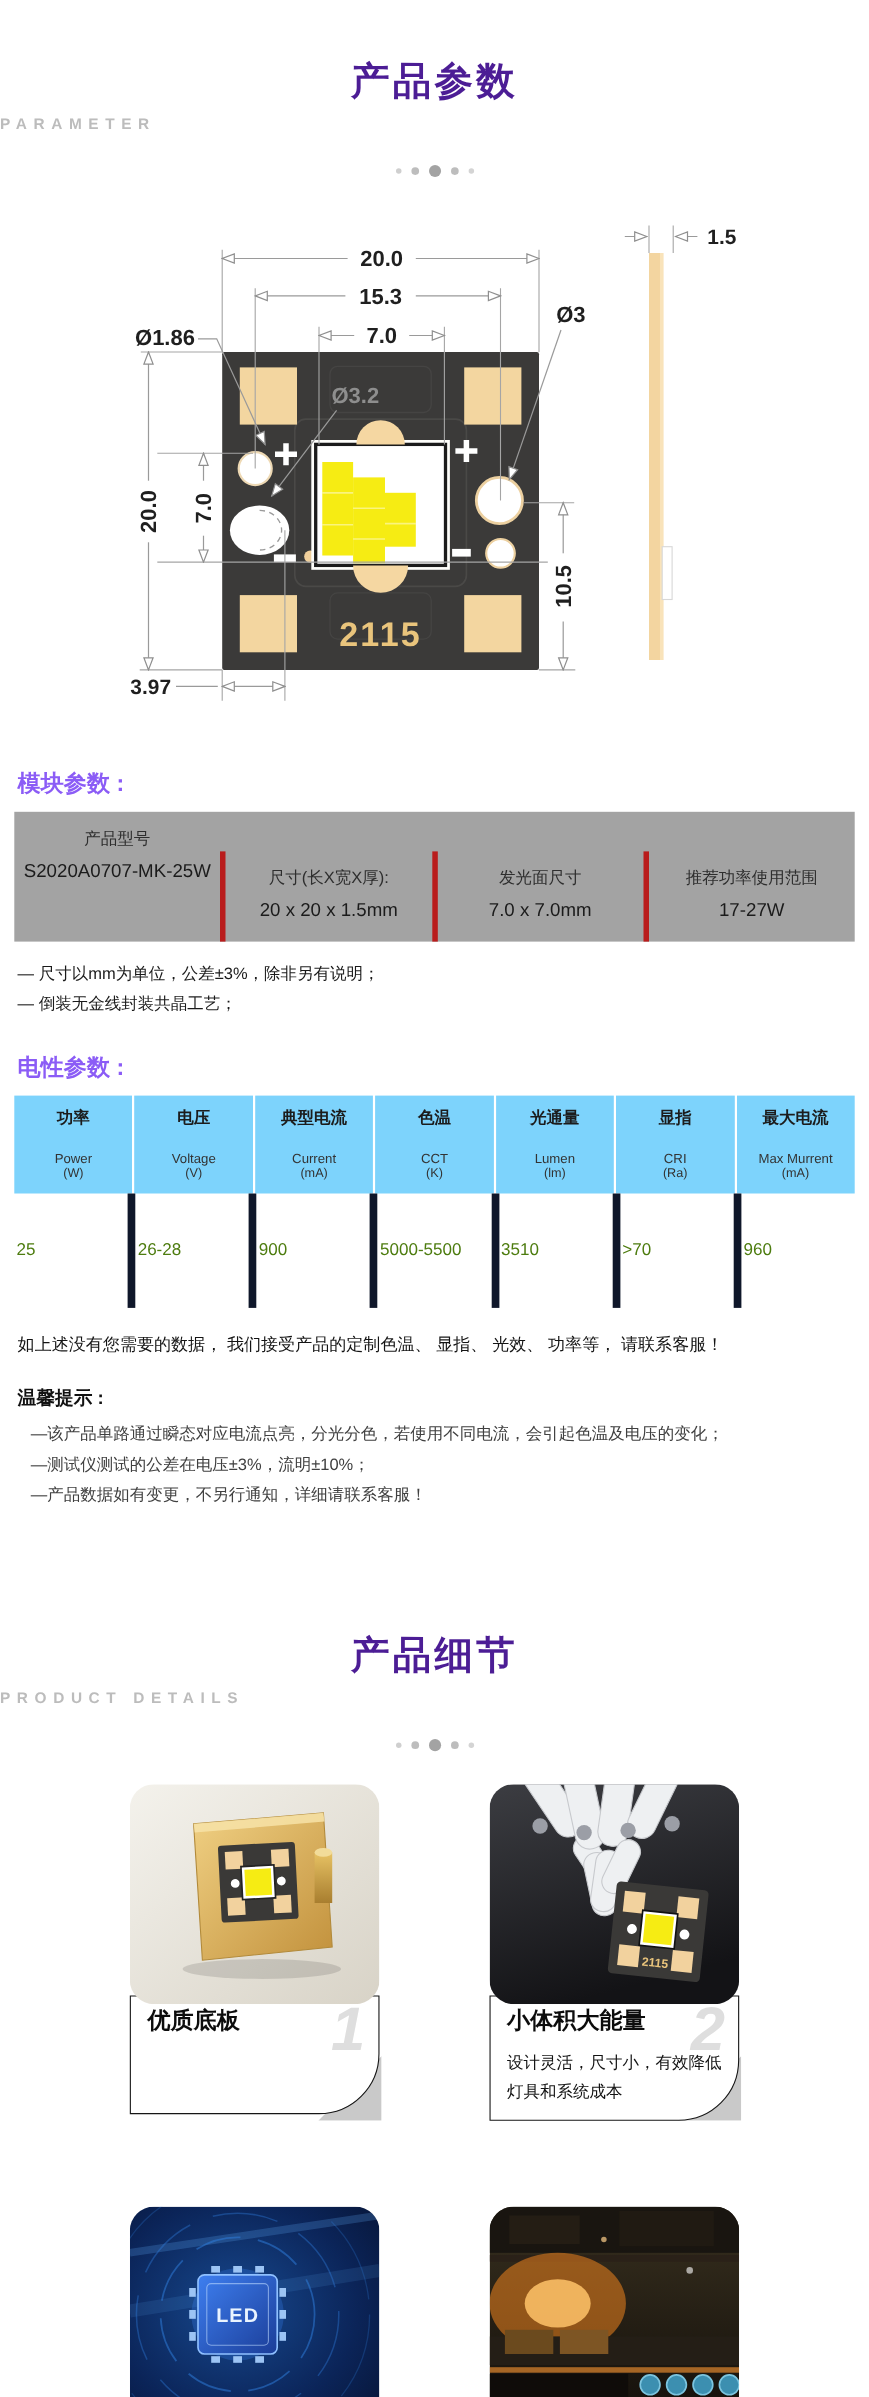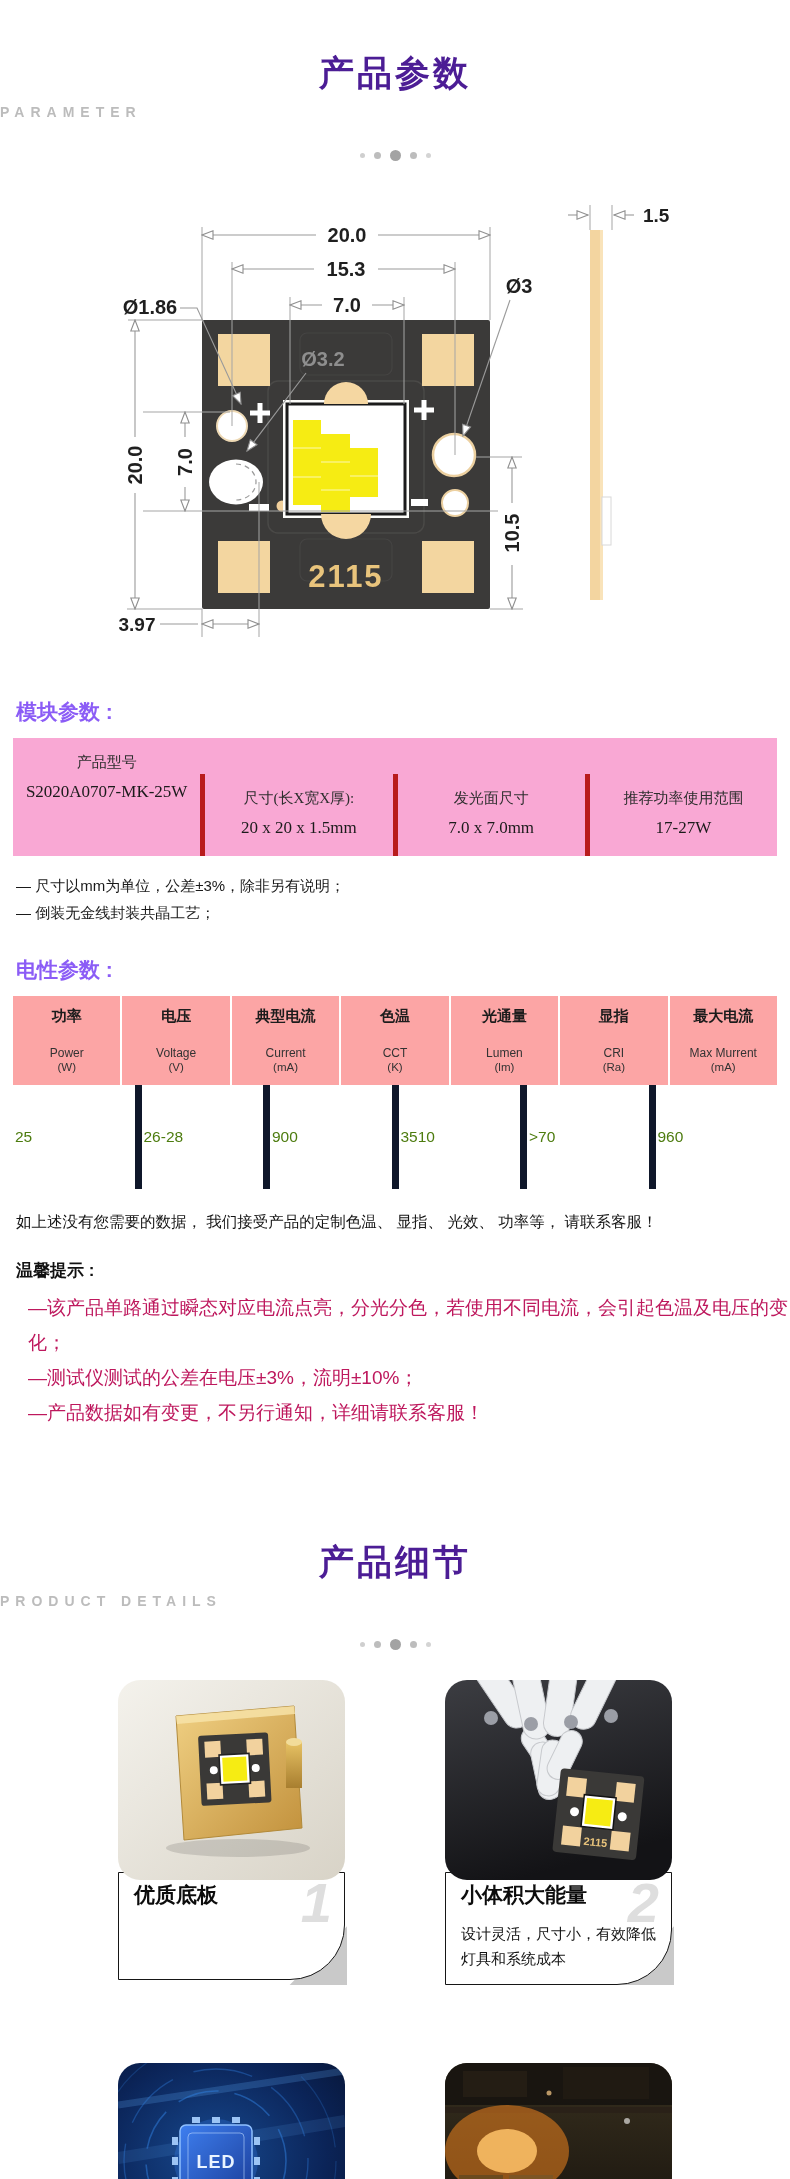--- a/index.html
+++ b/index.html
@@ -10,37 +10,37 @@
   .dots{ display:flex;justify-content:center;align-items:center;gap:9px;margin-top:30px; }
   .dots i{ display:block;border-radius:50%; }
   .dots i:nth-child(1){width:5px;height:5px;background:#cfcfcf;}
   .dots i:nth-child(2){width:7px;height:7px;background:#bdbdbd;}
   .dots i:nth-child(3){width:11px;height:11px;background:#a3a3a3;}
   .dots i:nth-child(4){width:7px;height:7px;background:#bdbdbd;}
   .dots i:nth-child(5){width:5px;height:5px;background:#d4d4d4;}
   svg{display:block;}
   .diagram{ margin-top:6px; }
   .param-heading{ font-size:21px;font-weight:bold;margin:26px 0 12px 16px;color:#8b5cf6; }
-  .mod-table{ margin:0 13px;background:#f9a8d4;display:flex;font-family:Liberation Serif, serif; }
+  .mod-table{ margin:0 13px;background:#a3a3a3;display:flex; }
   .mod-cell{ flex:1;text-align:center;padding:15px 6px 18px; }
   .mod-cell + .mod-cell{ border-left:5px solid #b91c1c;margin-top:36px; }
   .mod-h{ font-size:15px;color:#2e2e2e;margin-bottom:10px; }
   .mod-v{ font-size:17px;color:#1b1b1b; }
   .notes{ margin:16px 0 0 16px;font-size:15px;line-height:1.8;color:#1a1a1a; }
   .elec-head{ margin:0 13px;display:flex;gap:2px; }
-  .elec-hcell{ flex:1;background:#fca5a5;text-align:center;padding:11px 2px 12px; }
+  .elec-hcell{ flex:1;background:#7dd3fc;text-align:center;padding:11px 2px 12px; }
   .elec-cn{ font-size:15px;font-weight:bold;color:#1c1c1c; }
   .elec-en{ font-size:12px;color:#333;margin-top:20px; }
   .elec-unit{ font-size:11.5px;color:#333;margin-top:1px; }
   .elec-vals{ margin:0 13px;display:flex;border-bottom:1px solid #fff; }
   .elec-vcell{ flex:1;padding:43px 2px;font-size:15.5px;color:#4d7c0f; }
   .elec-vcell + .elec-vcell{ border-left:7px solid #0f172a; }
   .note-line{ margin:22px 16px 0 16px;font-size:15.5px;color:#141414; }
   .tips-heading{ font-size:17px;font-weight:bold;margin:26px 0 8px 16px; }
-  .tips{ margin-left:28px;font-size:19px;line-height:1.85;color:#be185d; }
+  .tips{ margin-left:28px;font-size:15px;line-height:1.85;color:#404040; }
   .details-title{ margin-top:108px; }
   .cards-row{ display:flex;justify-content:center;gap:100px; }
   .row-1{ margin-top:30px; }
   .row-2{ margin-top:78px; }
   .card{ width:227px;position:relative; }
   .card-img{ width:227px;height:200px;border-radius:22px;overflow:hidden;position:relative;z-index:2; }
   .card-fold{ position:absolute;bottom:0;right:-2px;width:60px;height:60px;background:#c9c9c9;
               clip-path:polygon(100% 2%,100% 100%,4% 100%);z-index:0; }
   .card-box{ position:relative;z-index:1;margin-top:-8px;background:#fff;border:1.5px solid #161616;
              border-bottom-right-radius:55px;padding:8px 14px 12px 15px;min-height:108px;box-sizing:border-box; }
@@ -221,20 +221,21 @@
   <div class="elec-hcell">
     <div class="elec-cn">最大电流</div>
     <div class="elec-en">Max Murrent</div>
     <div class="elec-unit">(mA)</div>
   </div>
 </div>
 <div class="elec-vals">
   <div class="elec-vcell">25</div>
   <div class="elec-vcell">26-28</div>
   <div class="elec-vcell">900</div>
+  <div class="elec-vcell">5000-5500</div>
   <div class="elec-vcell">3510</div>
   <div class="elec-vcell">&gt;70</div>
   <div class="elec-vcell">960</div>
 </div>
 <div class="note-line">如上述没有您需要的数据， 我们接受产品的定制色温、 显指、 光效、 功率等， 请联系客服！</div>
 <div class="tips-heading">温馨提示 :</div>
 <div class="tips">
   <div>—该产品单路通过瞬态对应电流点亮，分光分色，若使用不同电流，会引起色温及电压的变化；</div>
   <div>—测试仪测试的公差在电压±3%，流明±10%；</div>
   <div>—产品数据如有变更，不另行通知，详细请联系客服！</div>

